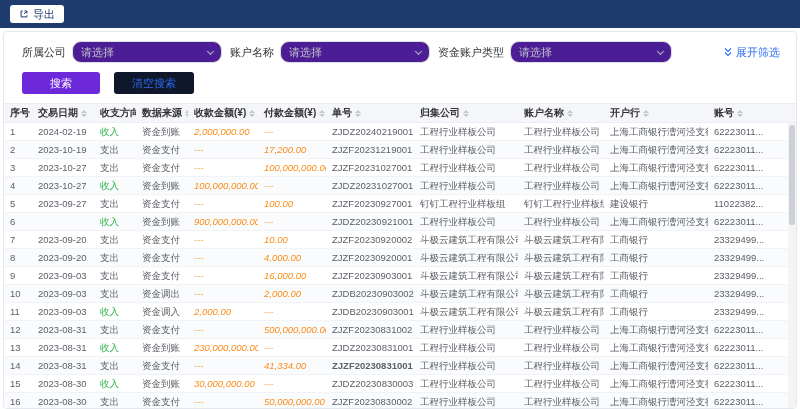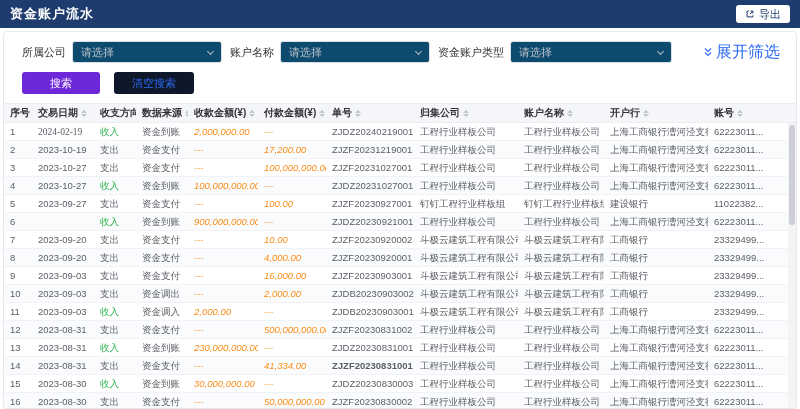--- a/index.html
+++ b/index.html
@@ -15,29 +15,29 @@
     color:#1e3c6e; cursor:pointer; font-family:inherit; }
 
   
   .card { margin:3px 3px 0; border:1px solid #e4e7ed; border-radius:4px;
     height:378px; overflow:hidden; background:#fff; }
 
   
   .filter-row { display:flex; align-items:center; gap:8px; padding:9px 12px 0 18px; }
   .filter-item { display:flex; align-items:center; gap:6px; }
   .flabel { font-size:11px; color:#333; white-space:nowrap; }
-  .fselect { height:22px; border:1px solid #dcdfe6; border-radius:3px; background:#0c4a6e;
+  .fselect { height:22px; border:1px solid #dcdfe6; border-radius:9px; background:#4c1d95;
     display:flex; align-items:center; justify-content:space-between; padding:0 8px;
     cursor:pointer; }
   .w1 { width:150px; } .w2 { width:150px; } .w3 { width:162px; }
   .placeholder { color:#c0c4cc; font-size:11px; }
   .chev { width:5px; height:5px; border-right:1px solid #b4b8bf;
     border-bottom:1px solid #b4b8bf; transform:rotate(45deg); margin-top:-2px; }
   .expand { margin-left:auto; display:flex; align-items:center; gap:3px;
-    color:#2d6af0; font-size:16px; cursor:pointer; white-space:nowrap; padding-right:4px; }
+    color:#2d6af0; font-size:11px; cursor:pointer; white-space:nowrap; padding-right:4px; }
 
   
   .btn-row { display:flex; gap:14px; padding:9px 12px 9px 18px; }
   .btn { height:22px; min-width:78px; border-radius:3px; font-size:11px; border:none;
     cursor:pointer; font-family:inherit; padding:0 18px; }
   .btn-primary { background:#6d28d9; color:#fff; }
   .btn-secondary { background:#0f172a; color:#2d6af0; }
 
   
   .table-wrap { position:relative; }
@@ -61,21 +61,20 @@
   
   .vscroll { position:absolute; top:20px; right:0; width:8px; height:295px;
     background:#f4f4f5; }
   .vthumb { width:6px; margin:2px 1px; height:100px; background:#ccd0d6;
     border-radius:3px; }
 </style>
 </head>
 <body>
 
 <div class="topbar">
-  <div class="page-title">资金账户流水</div>
   <button class="export-btn">
     <span style="display:inline-flex;">
       <svg width="10" height="10" viewBox="0 0 12 12">
         <path d="M4.5 2.5 H2.5 V9.5 H9.5 V7.5" fill="none" stroke="#1e3c6e" stroke-width="1.2"></path>
         <path d="M6.5 2.5 H9.5 V5.5" fill="none" stroke="#1e3c6e" stroke-width="1.2"></path>
         <path d="M9.3 2.7 L6 6" fill="none" stroke="#1e3c6e" stroke-width="1.2"></path>
       </svg>
     </span>
     <span>导出</span>
   </button>
@@ -189,21 +188,21 @@
           <span>账号</span>
           <span class="sort">
             <i class="up"></i>
             <i class="dn"></i>
           </span>
         </div>
       </div>
     <div class="tbody">
         <div class="tr">
           <div class="td" style="width: 28px;">1</div>
-          <div class="td" style="width: 62px; font-family: Liberation Serif, serif;">2024-02-19</div>
+          <div class="td" style="width: 62px;">2024-02-19</div>
           <div class="td in" style="width: 42px;">收入</div>
           <div class="td" style="width: 52px;">资金到账</div>
           <div class="td amt" style="width: 70px;">2,000,000.00</div>
           <div class="td amt" style="width: 68px;">---</div>
           <div class="td" style="width: 88px;">ZJDZ20240219001</div>
           <div class="td" style="width: 104px;">工程行业样板公司</div>
           <div class="td" style="width: 86px;">工程行业样板公司</div>
           <div class="td" style="width: 104px;">上海工商银行漕河泾支行</div>
           <div class="td" style="width: 80px;">62223011...</div>
         </div>

